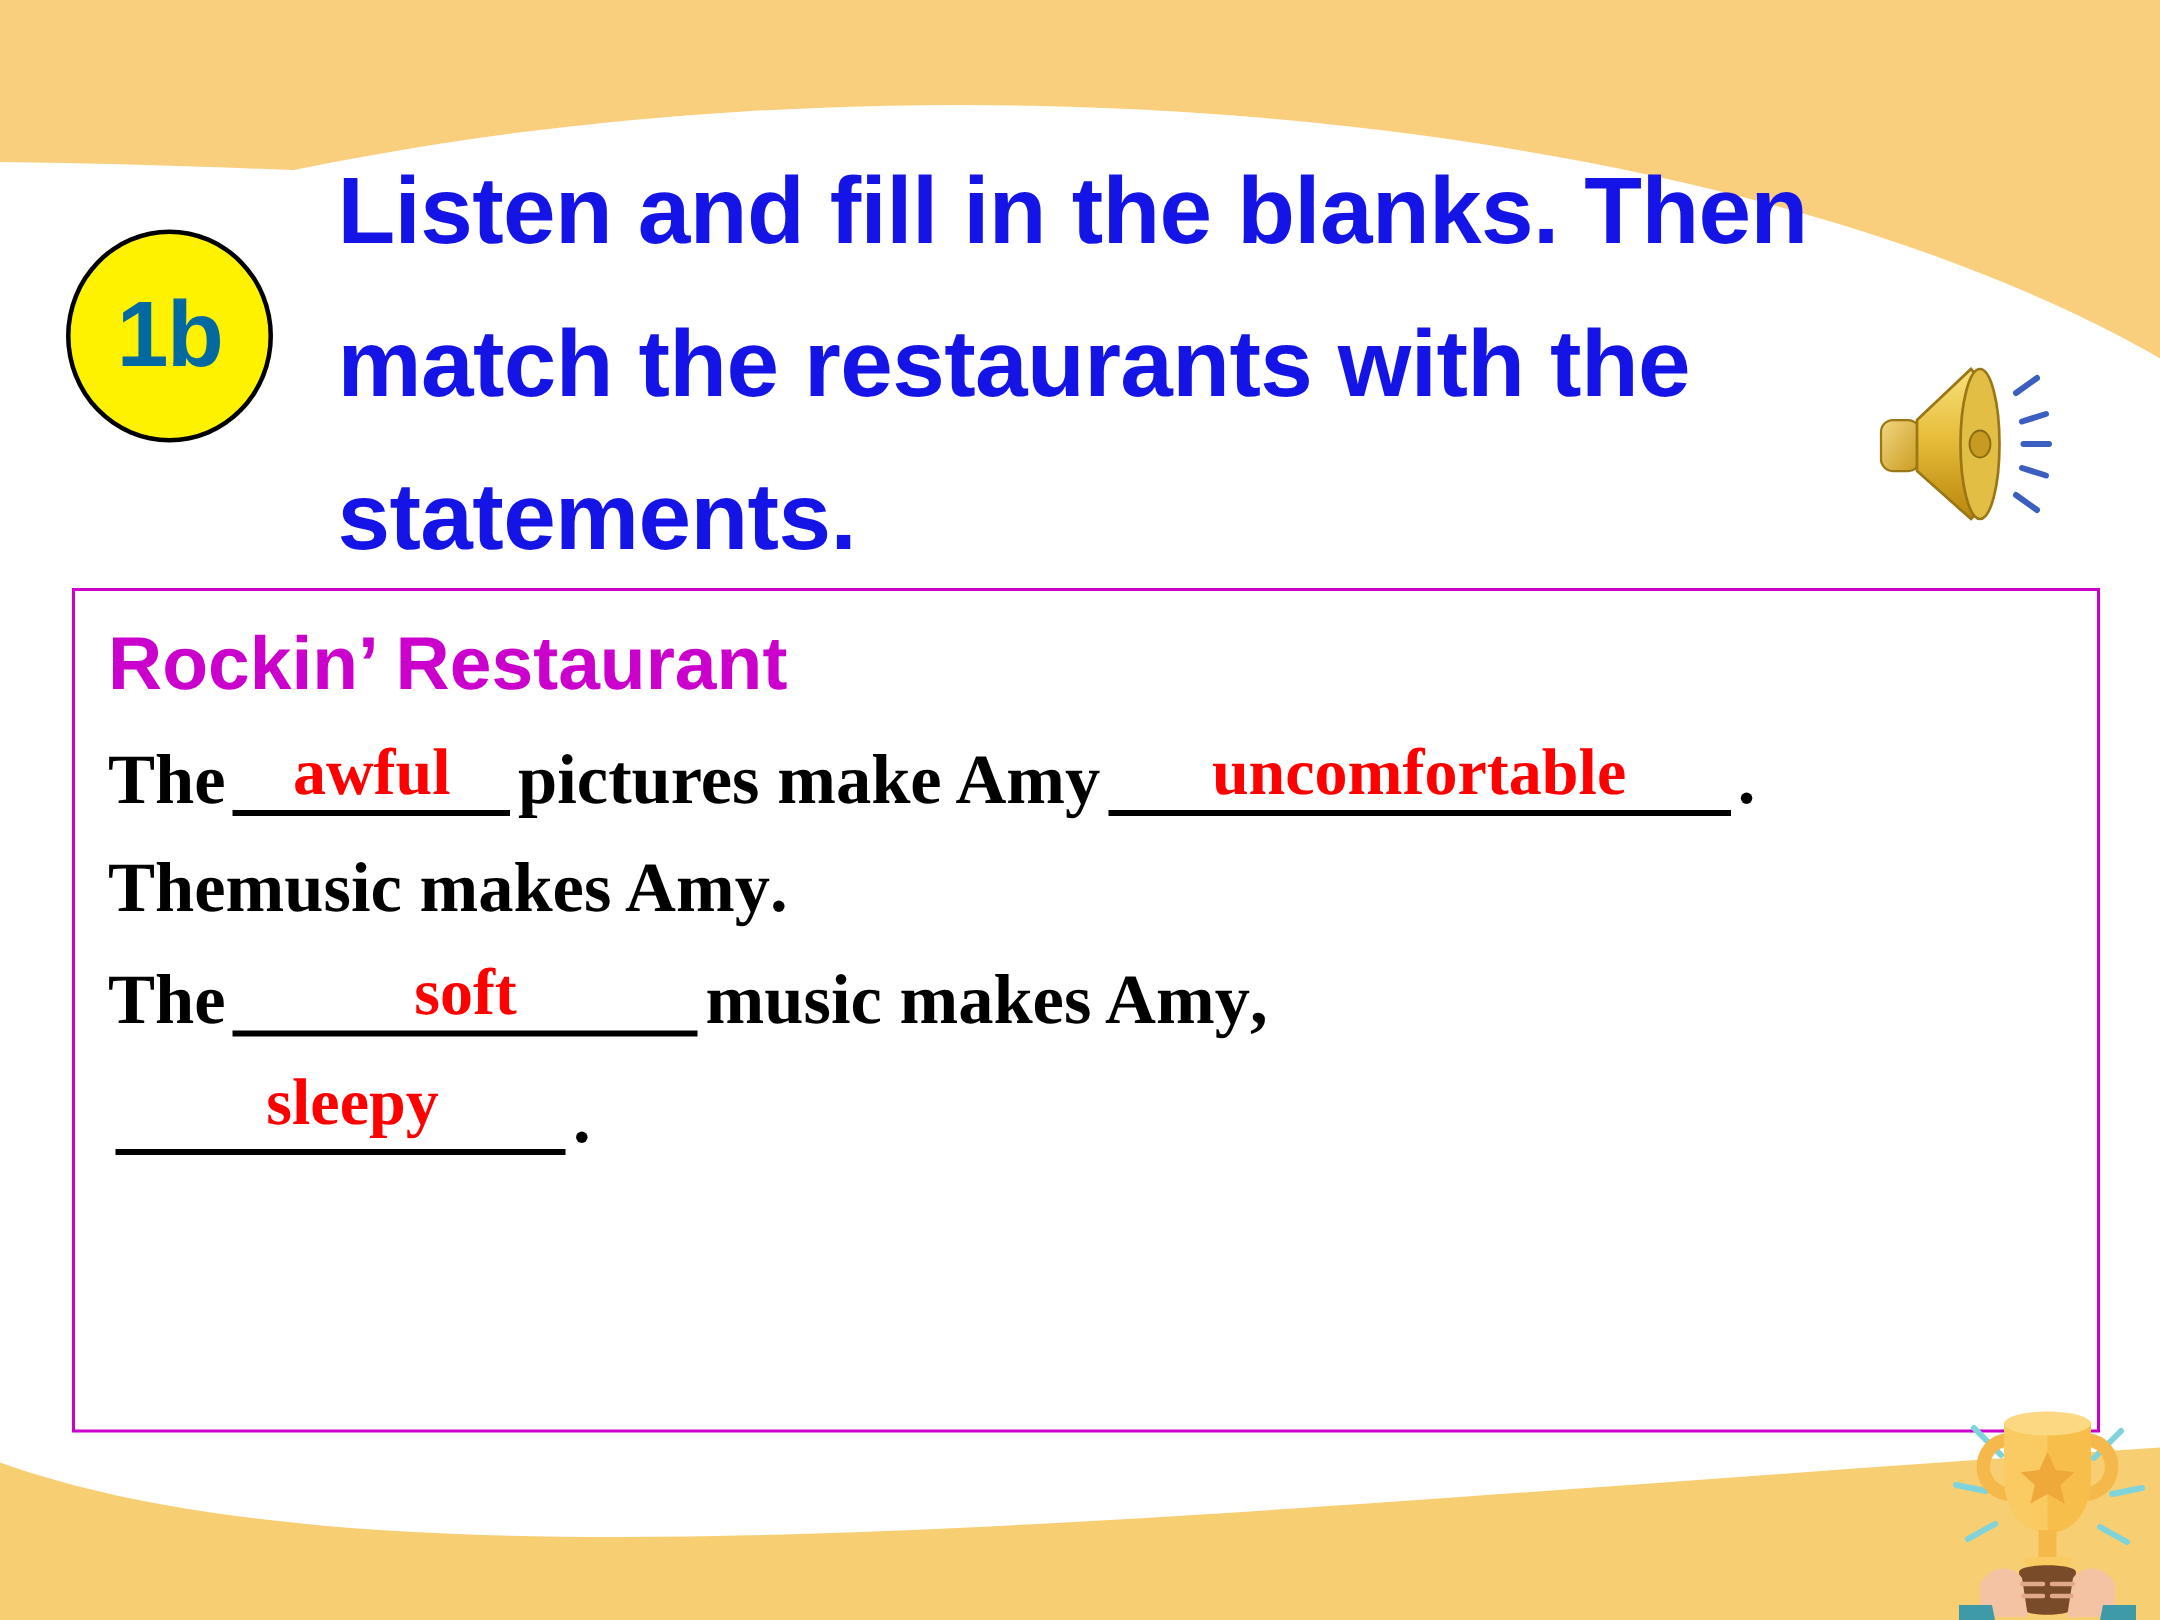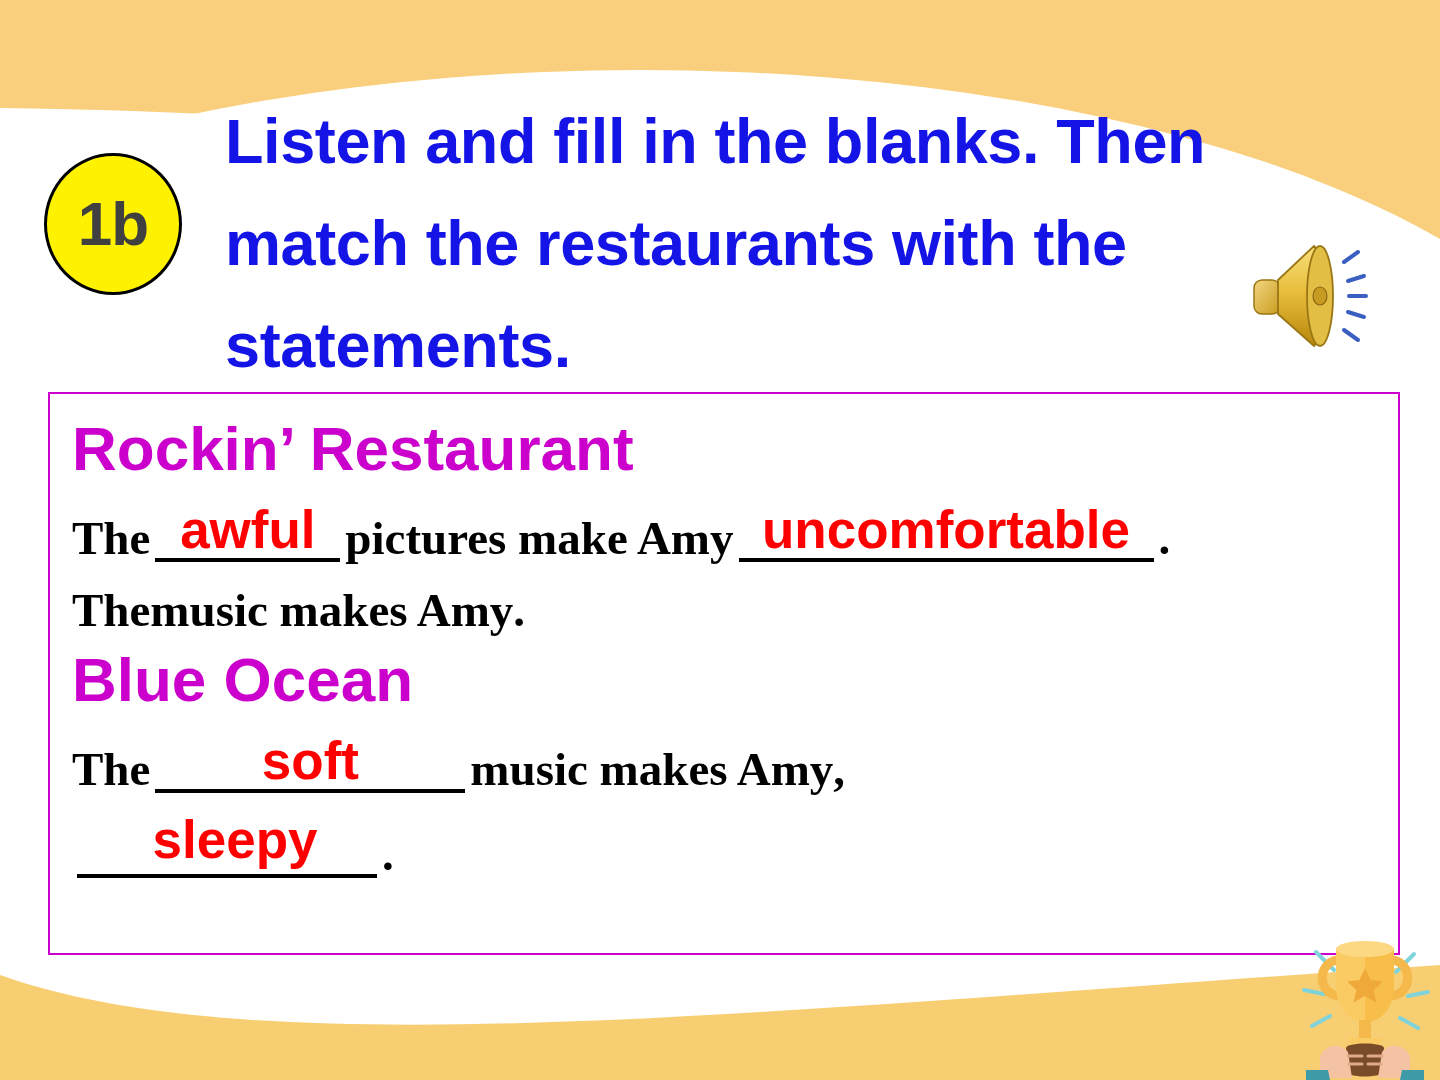--- a/index.html
+++ b/index.html
@@ -53,21 +53,21 @@
     box-sizing: border-box;
     display: flex;
     align-items: center;
     justify-content: center;
   }
   #badge-label {
     font-family: "Liberation Sans", sans-serif;
     font-weight: bold;
     font-size: 62px;
     line-height: 1;
-    color: #404040;
+    color: #0369a1;
     letter-spacing: -1px;
   }
   #title {
     position: absolute;
     left: 225px;
     top: 22px;
     width: 1000px;
     font-family: "Liberation Sans", sans-serif;
     font-weight: bold;
     font-size: 63px;
@@ -92,21 +92,21 @@
     height: 563px;
     border: 2px solid #CC00CC;
     box-sizing: border-box;
     background: transparent;
     padding: 22px 0 0 22px;
   }
 
   .restaurant-name {
     font-family: "Liberation Sans", sans-serif;
     font-weight: bold;
-    font-size: 62px;
+    font-size: 50px;
     line-height: 1.05;
     color: #CC00CC;
     margin: 0;
     white-space: nowrap;
   }
   #name-blue-ocean {
     margin-top: 13px;
   }
 
   .sentence {
@@ -131,23 +131,23 @@
   .blank {
     display: inline-block;
     position: relative;
     text-align: center;
     border-bottom: 4px solid #000000;
     padding-bottom: 2px;
     vertical-align: bottom;
     margin: 0 5px;
   }
   .blank .ans {
-    font-family: Liberation Sans, sans-serif;
-    font-weight: bold;
-    font-size: 53px;
+    font-family: Liberation Serif, serif;
+    font-weight: bold;
+    font-size: 44px;
     line-height: 1;
     color: #FF0000;
     display: inline-block;
     position: relative;
     white-space: nowrap;
   }
   
   .w-awful   { width: 185px; }
   .w-uncomf  { width: 415px; }
   .w-loud    { width: 205px; }
@@ -234,21 +234,20 @@
       </span>
       <span class="txt">.</span>
     </div>
 
     <div class="sentence" id="line2">
       <span class="txt">The</span>
       <span class="txt">music makes Amy</span>
       <span class="txt">.</span>
     </div>
 
-    <div class="restaurant-name" id="name-blue-ocean">Blue Ocean</div>
 
     <div class="sentence" id="line3">
       <span class="txt">The</span>
       <span class="blank w-soft">
         <span class="ans">soft</span>
       </span>
       <span class="txt">music makes Amy</span>
       <span class="txt">,</span>
     </div>
 

